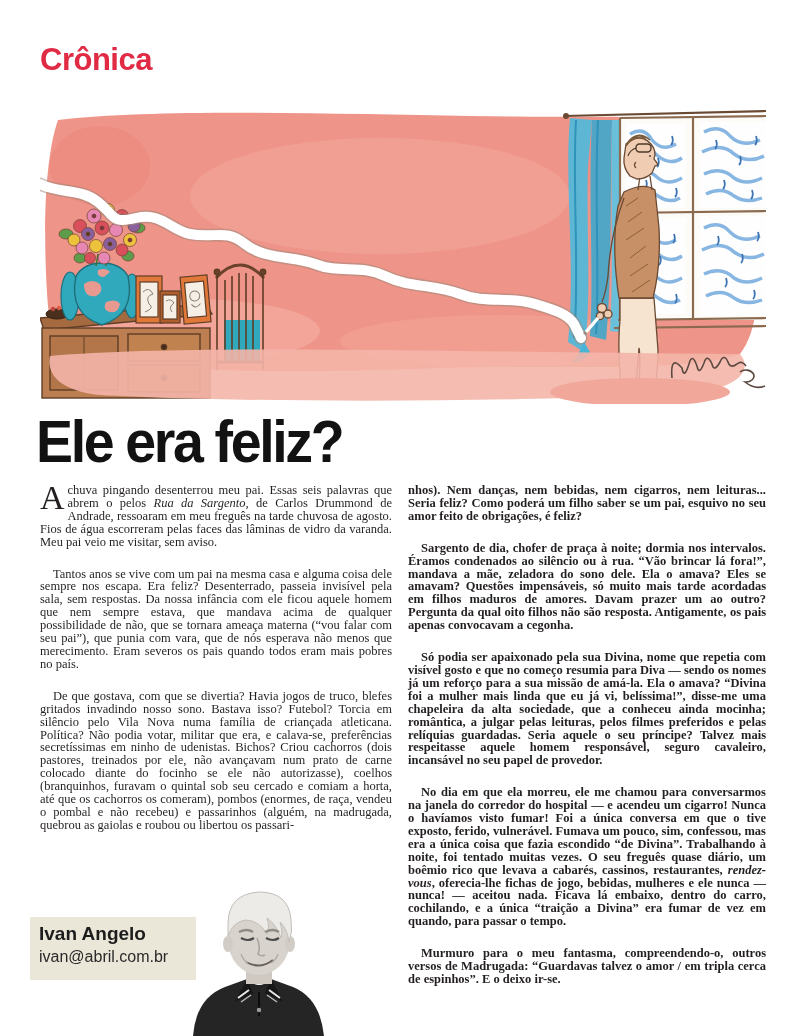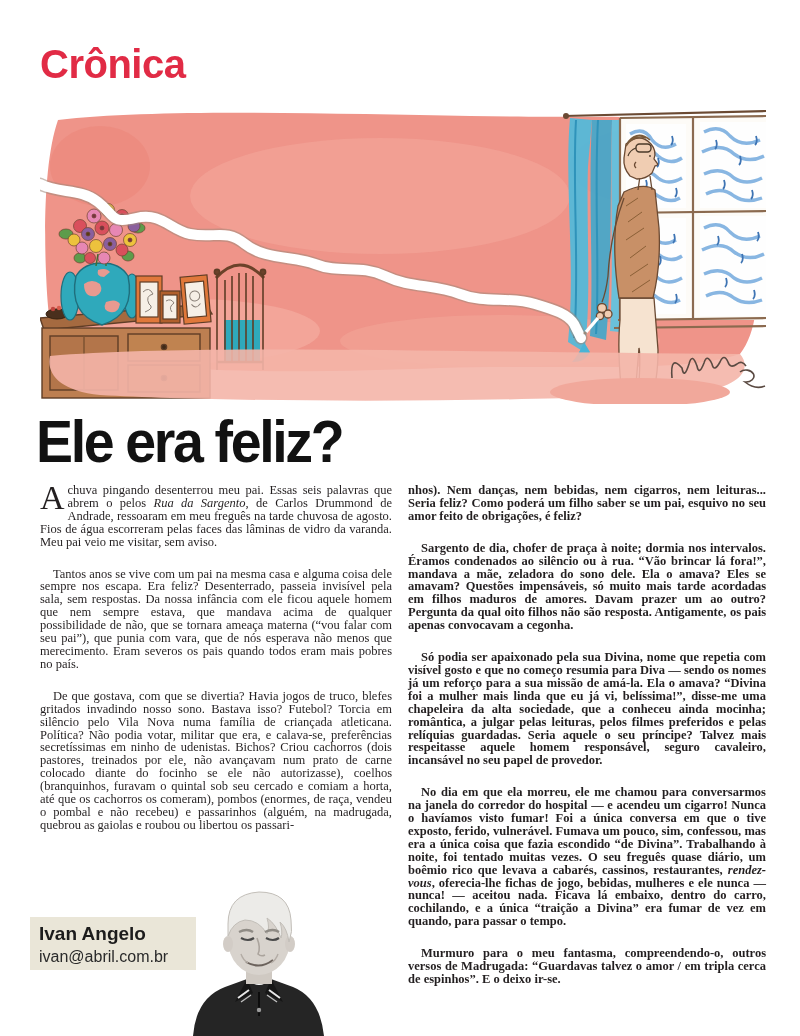--- a/index.html
+++ b/index.html
@@ -1,31 +1,31 @@
 <!DOCTYPE html>
 <html><head>
 <meta charset="utf-8">
 <style>
   html,body{margin:0;padding:0;background:#ffffff;}
   .page{position:relative;width:800px;height:1036px;background:#ffffff;overflow:hidden;
         font-family:"Liberation Serif", serif;color:#231f20;}
   .kicker{position:absolute;left:40px;top:42px;font-family:"Liberation Sans",sans-serif;
-          font-weight:bold;font-size:40px;letter-spacing:-0.5px;color:#e12b45;}
+          font-weight:bold;font-size:31px;letter-spacing:-0.5px;color:#e12b45;}
   .illustration{position:absolute;left:40px;top:106px;width:726px;height:298px;}
   .headline{position:absolute;left:36px;top:408px;margin:0;font-family:"Liberation Sans",sans-serif;
             font-weight:bold;font-size:59px;letter-spacing:-2.5px;color:#121212;
             transform:scaleX(.94);transform-origin:left top;white-space:nowrap;}
   .col{position:absolute;top:484px;text-align:justify;font-size:12.5px;line-height:12.9px;}
   .col-left{left:40px;width:352px;}
   .col-right{left:408px;width:358px;font-weight:bold;}
   .para{margin:0;}
   .para.indent{text-indent:13px;margin-top:19px;}
   .it{font-style:italic;}
   .dropcap{float:left;font-size:34px;line-height:25px;padding:1px 3px 0 0;font-weight:normal;}
-  .author-band{position:absolute;left:30px;top:917px;width:166px;height:53px;background:#eae6d8;}
+  .author-band{position:absolute;left:30px;top:917px;width:166px;height:63px;background:#eae6d8;}
   .author-name{position:absolute;left:9px;top:6px;font-family:"Liberation Sans",sans-serif;
                font-weight:bold;font-size:19px;color:#1c1c1c;}
   .author-email{position:absolute;left:9px;top:31px;font-family:"Liberation Sans",sans-serif;
                 font-size:16px;color:#2a2a2a;text-align:right;}
   .portrait{position:absolute;left:183px;top:888px;width:148px;height:148px;}
 </style>
 </head>
 <body>
 
 <div class="page">

